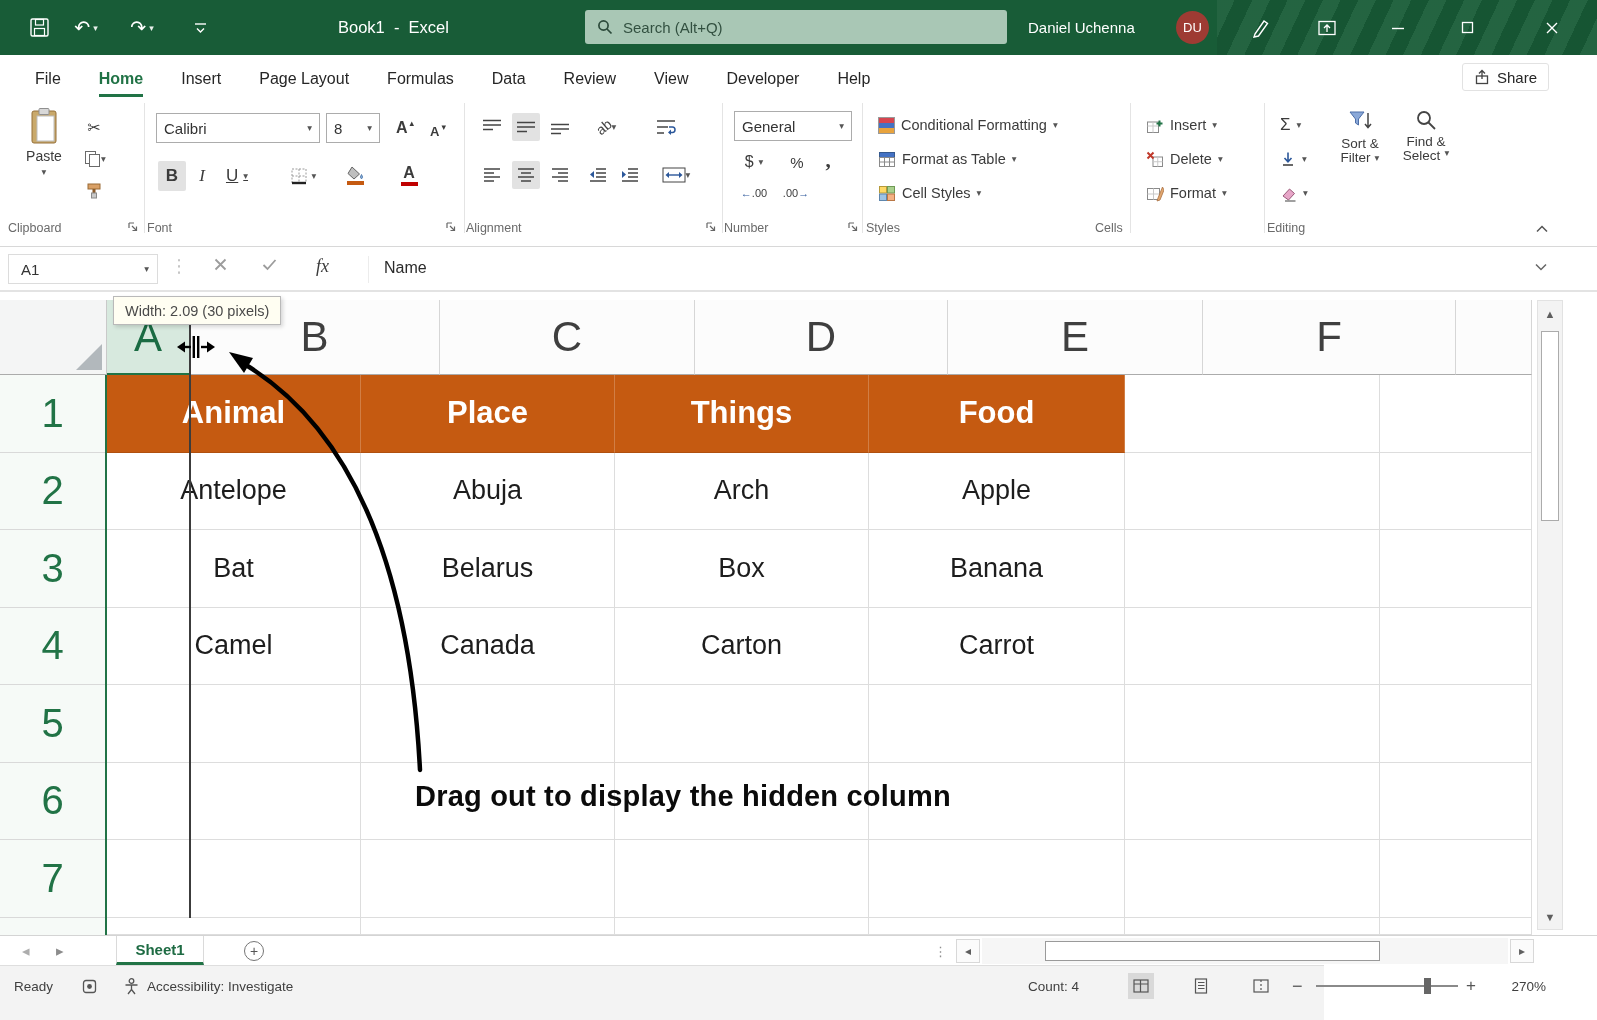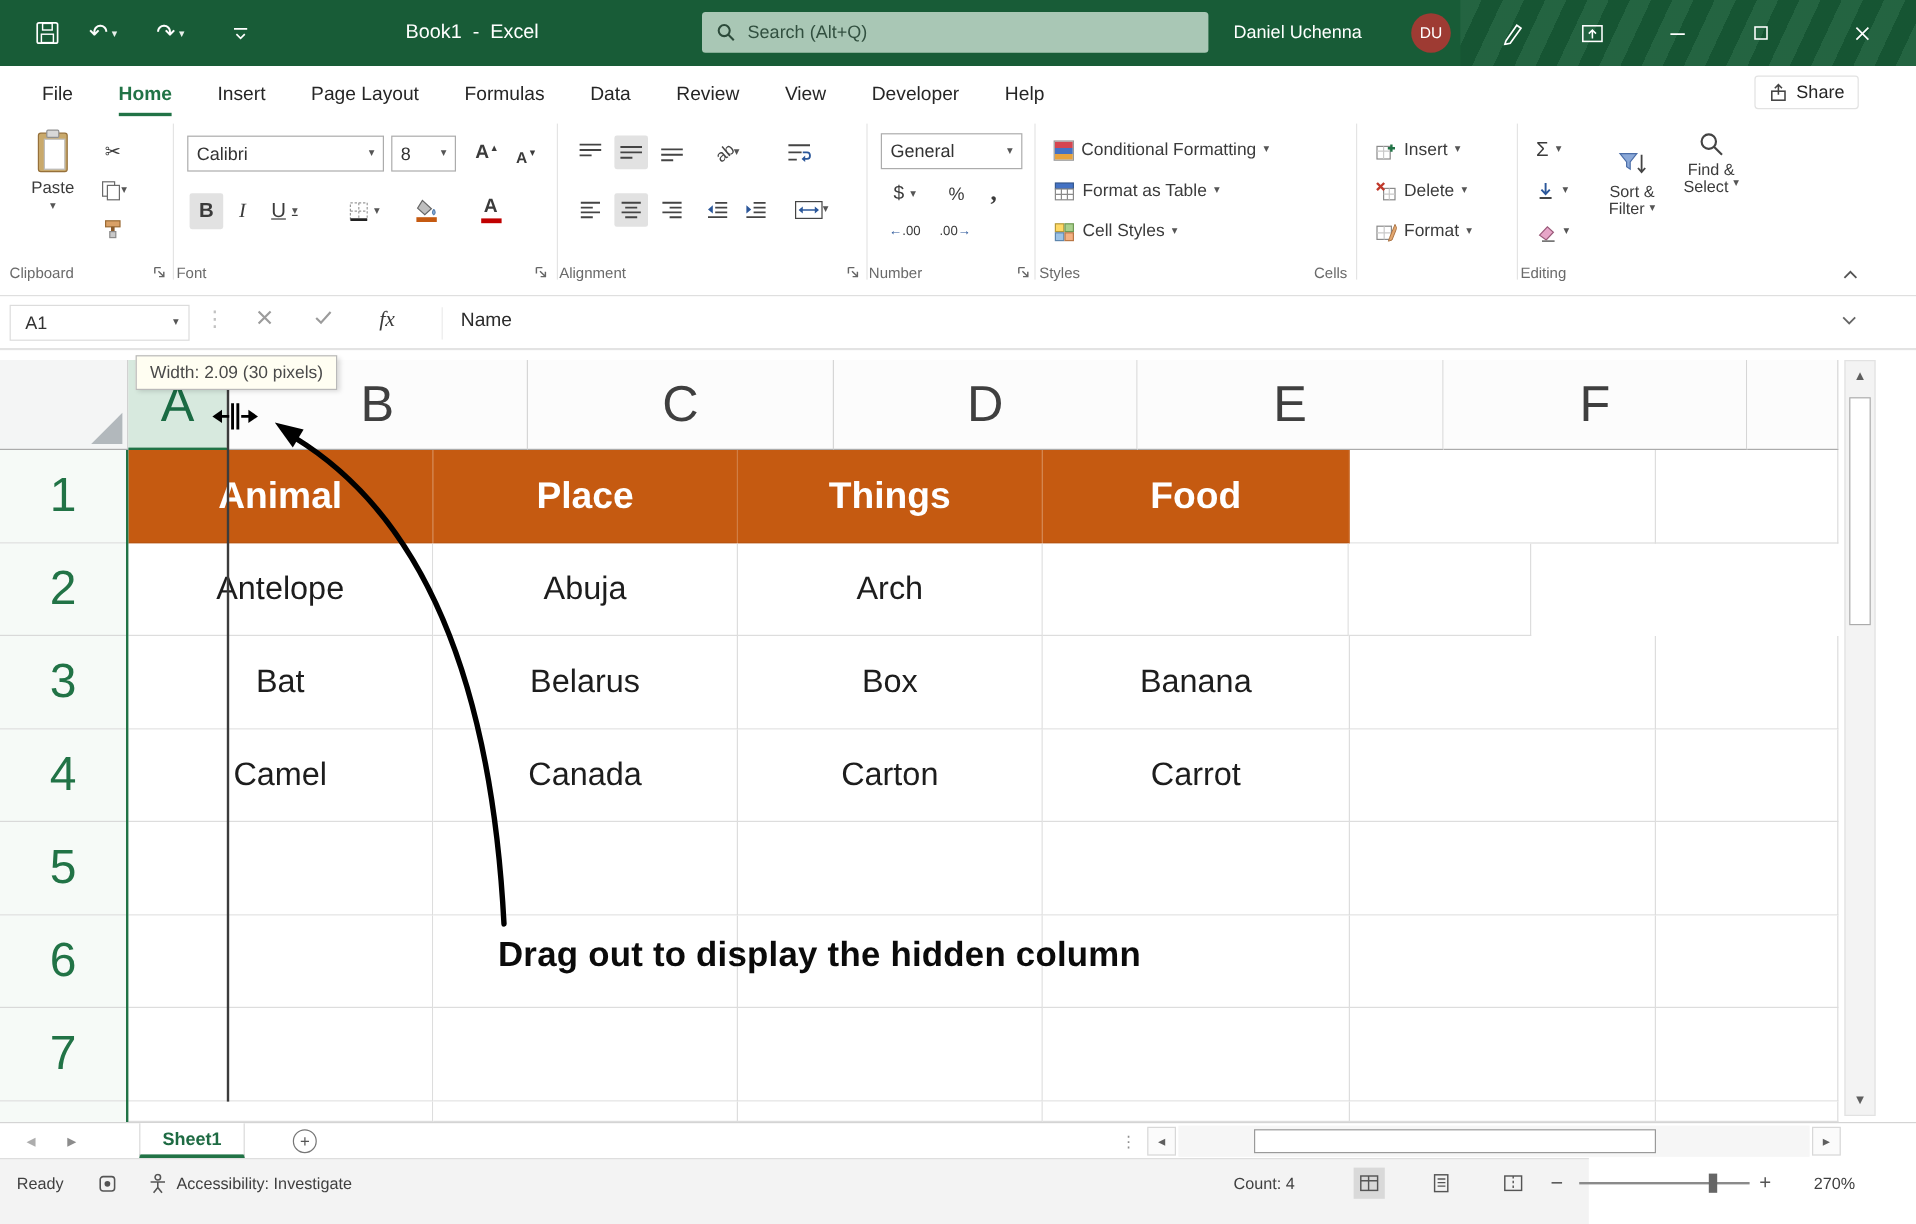--- a/index.html
+++ b/index.html
@@ -463,21 +463,21 @@
         </svg>
       <span class="chev">▾</span>
     </div>
     <div class="rbtn" style="left:1280px;top:82px">
       <svg width="17" height="17">
           <path d="M3 11 L9.5 4 L14.5 8.5 L8.5 15 Z" fill="#E7A6C8" stroke="#9A5A7A"></path>
           <path d="M5 16 H15.5" stroke="#777" stroke-width="1.4"></path>
         </svg>
       <span class="chev">▾</span>
     </div>
-    <div class="bigbtn" style="left:1330px;top:28px;width:60px;font-size:13.5px">
+    <div class="bigbtn" style="left:1330px;top:12px;width:60px;font-size:13.5px">
       <svg width="24" height="24">
           <path d="M2 3 H16 L10.5 10 V16 L7.5 14 V10 Z" fill="#8AA8D8" stroke="#4C6EA8"></path>
           <path d="M20 4 V18 M17 15 L20 18.5 L23 15" fill="none" stroke="#444" stroke-width="1.5"></path>
         </svg>
       <span>Sort &amp;</span>
       <span style="margin-top:-4px;display:flex;align-items:center;gap:4px">
           <span>Filter</span>
           <span class="chev">▾</span>
         </span>
     </div>
@@ -588,20 +588,21 @@
         <div class="gcell c1 hdr">Place</div>
         <div class="gcell c2 hdr">Things</div>
         <div class="gcell c3 hdr">Food</div>
         <div class="gcell c4"></div>
         <div class="gcell c5"></div>
       </div>
       <div class="grow">
         <div class="gcell c0">Antelope</div>
         <div class="gcell c1">Abuja</div>
         <div class="gcell c2">Arch</div>
+        <div class="gcell c3">Apple</div>
         <div class="gcell c4"></div>
         <div class="gcell c5"></div>
       </div>
       <div class="grow">
         <div class="gcell c0">Bat</div>
         <div class="gcell c1">Belarus</div>
         <div class="gcell c2">Box</div>
         <div class="gcell c3">Banana</div>
         <div class="gcell c4"></div>
         <div class="gcell c5"></div>

